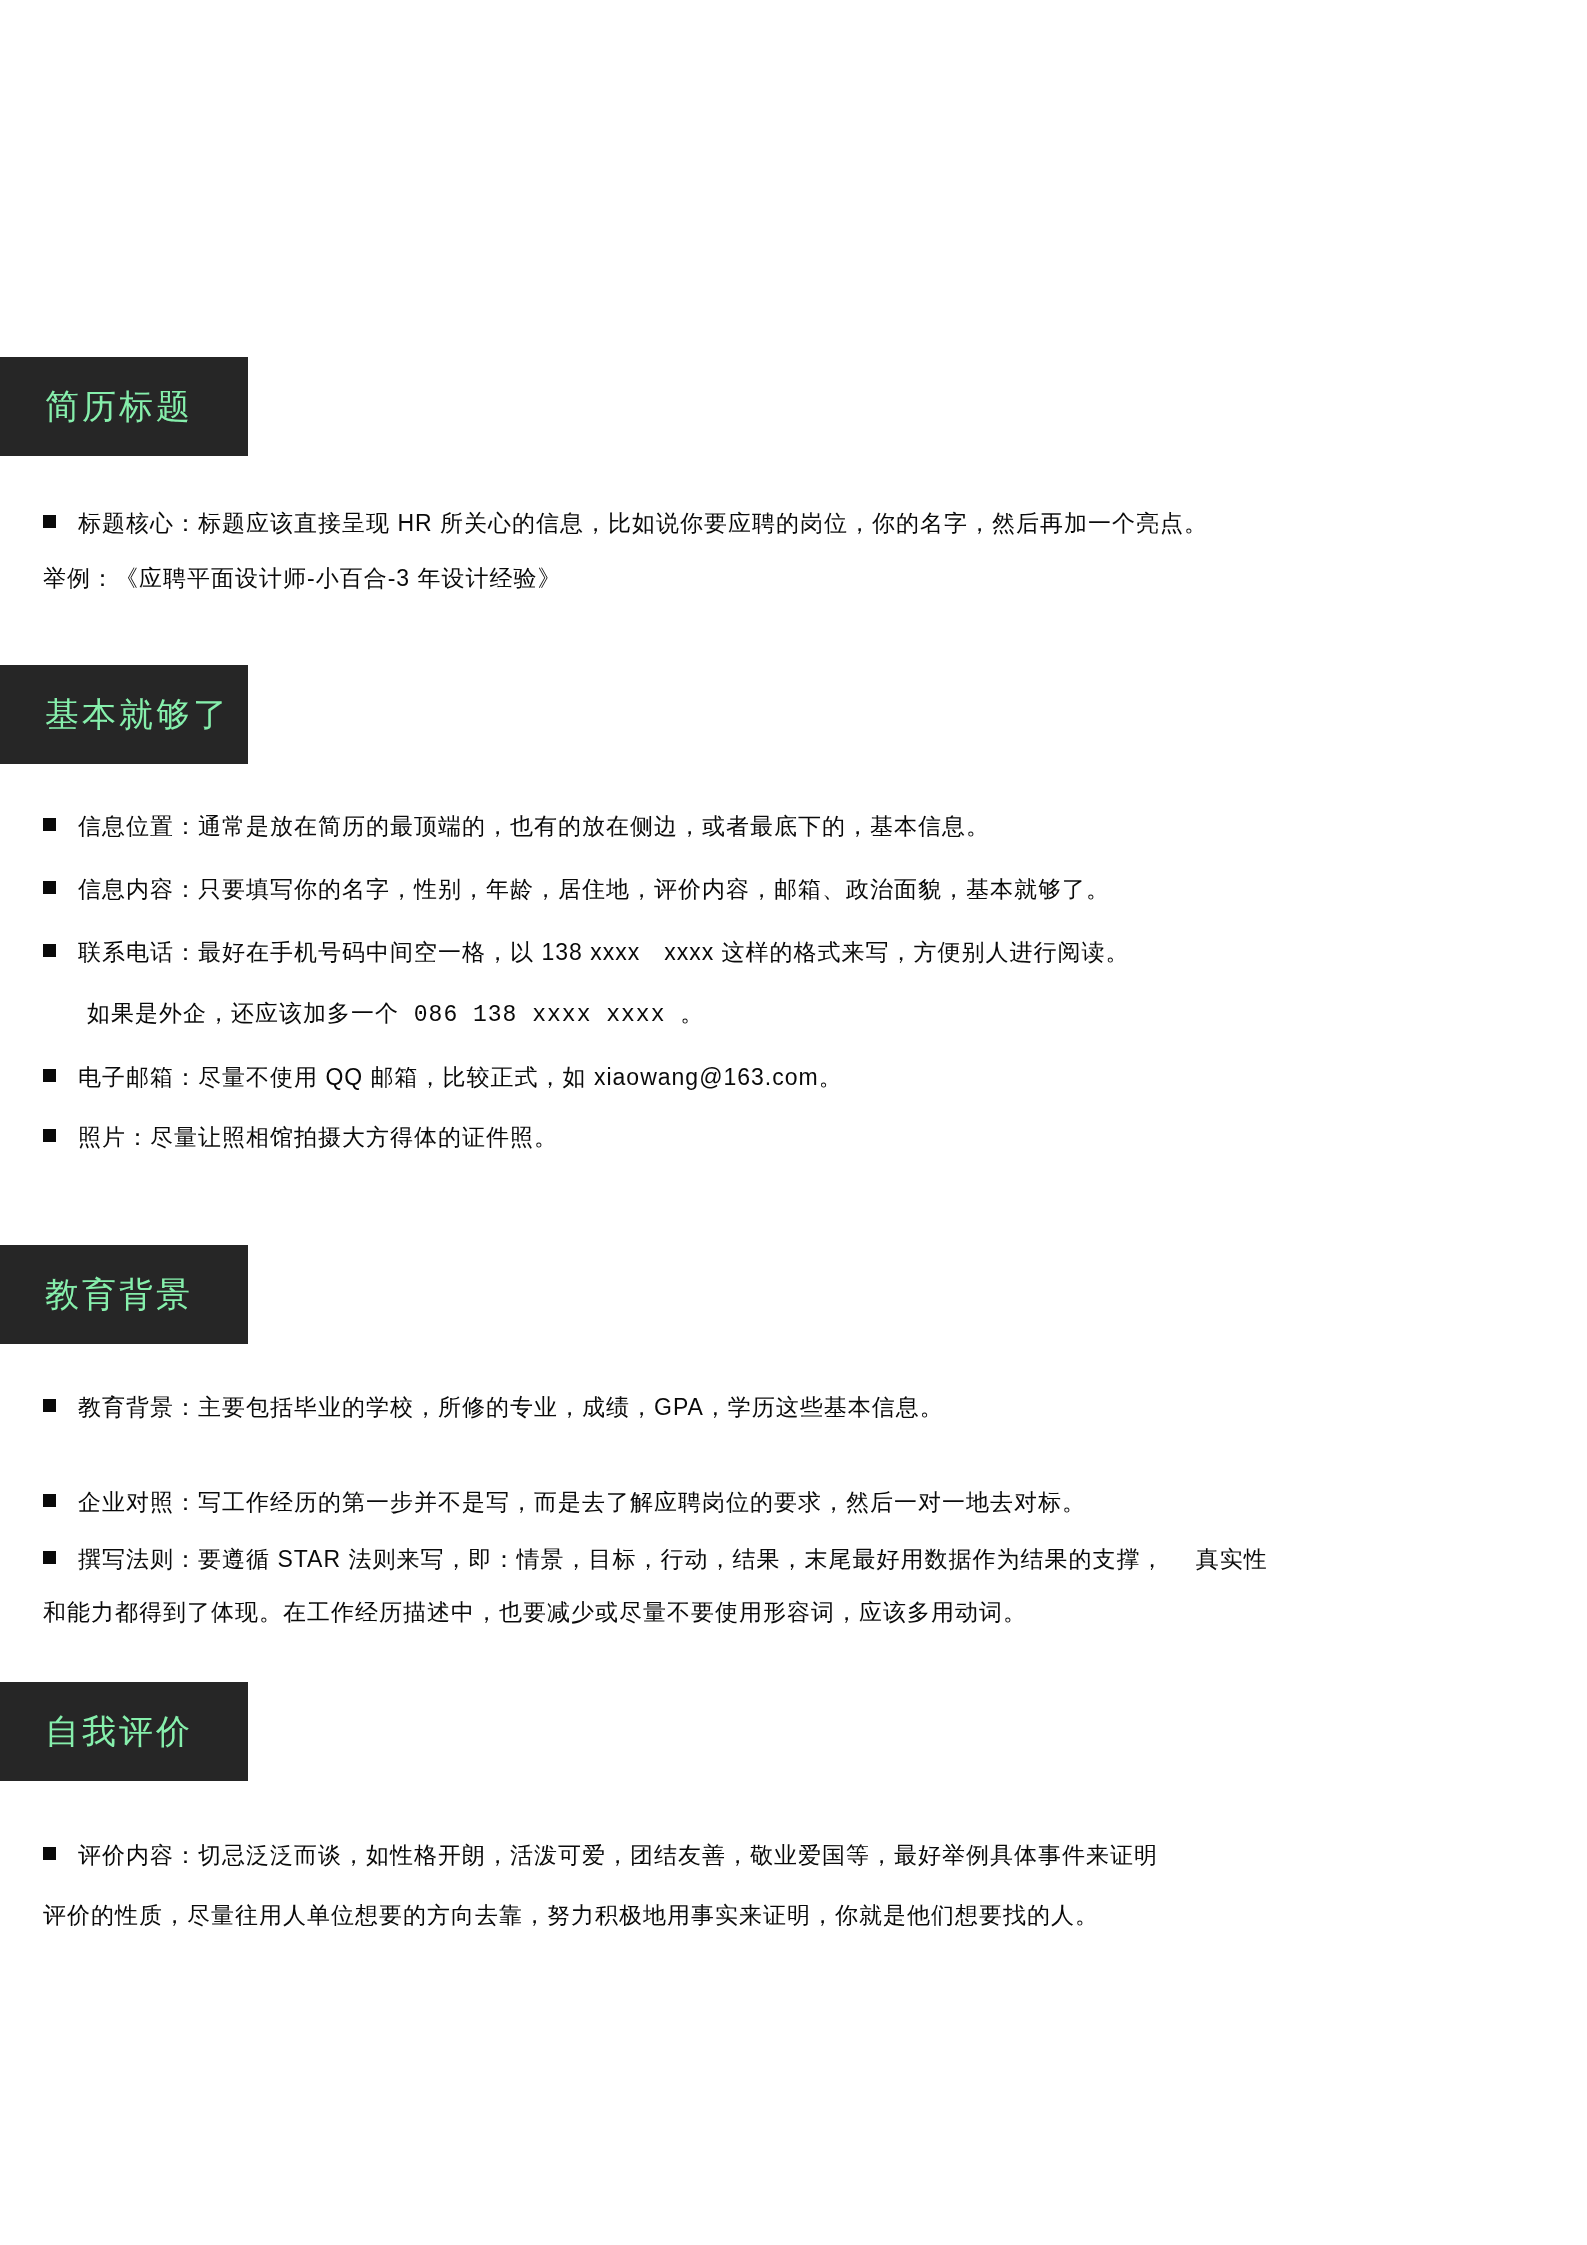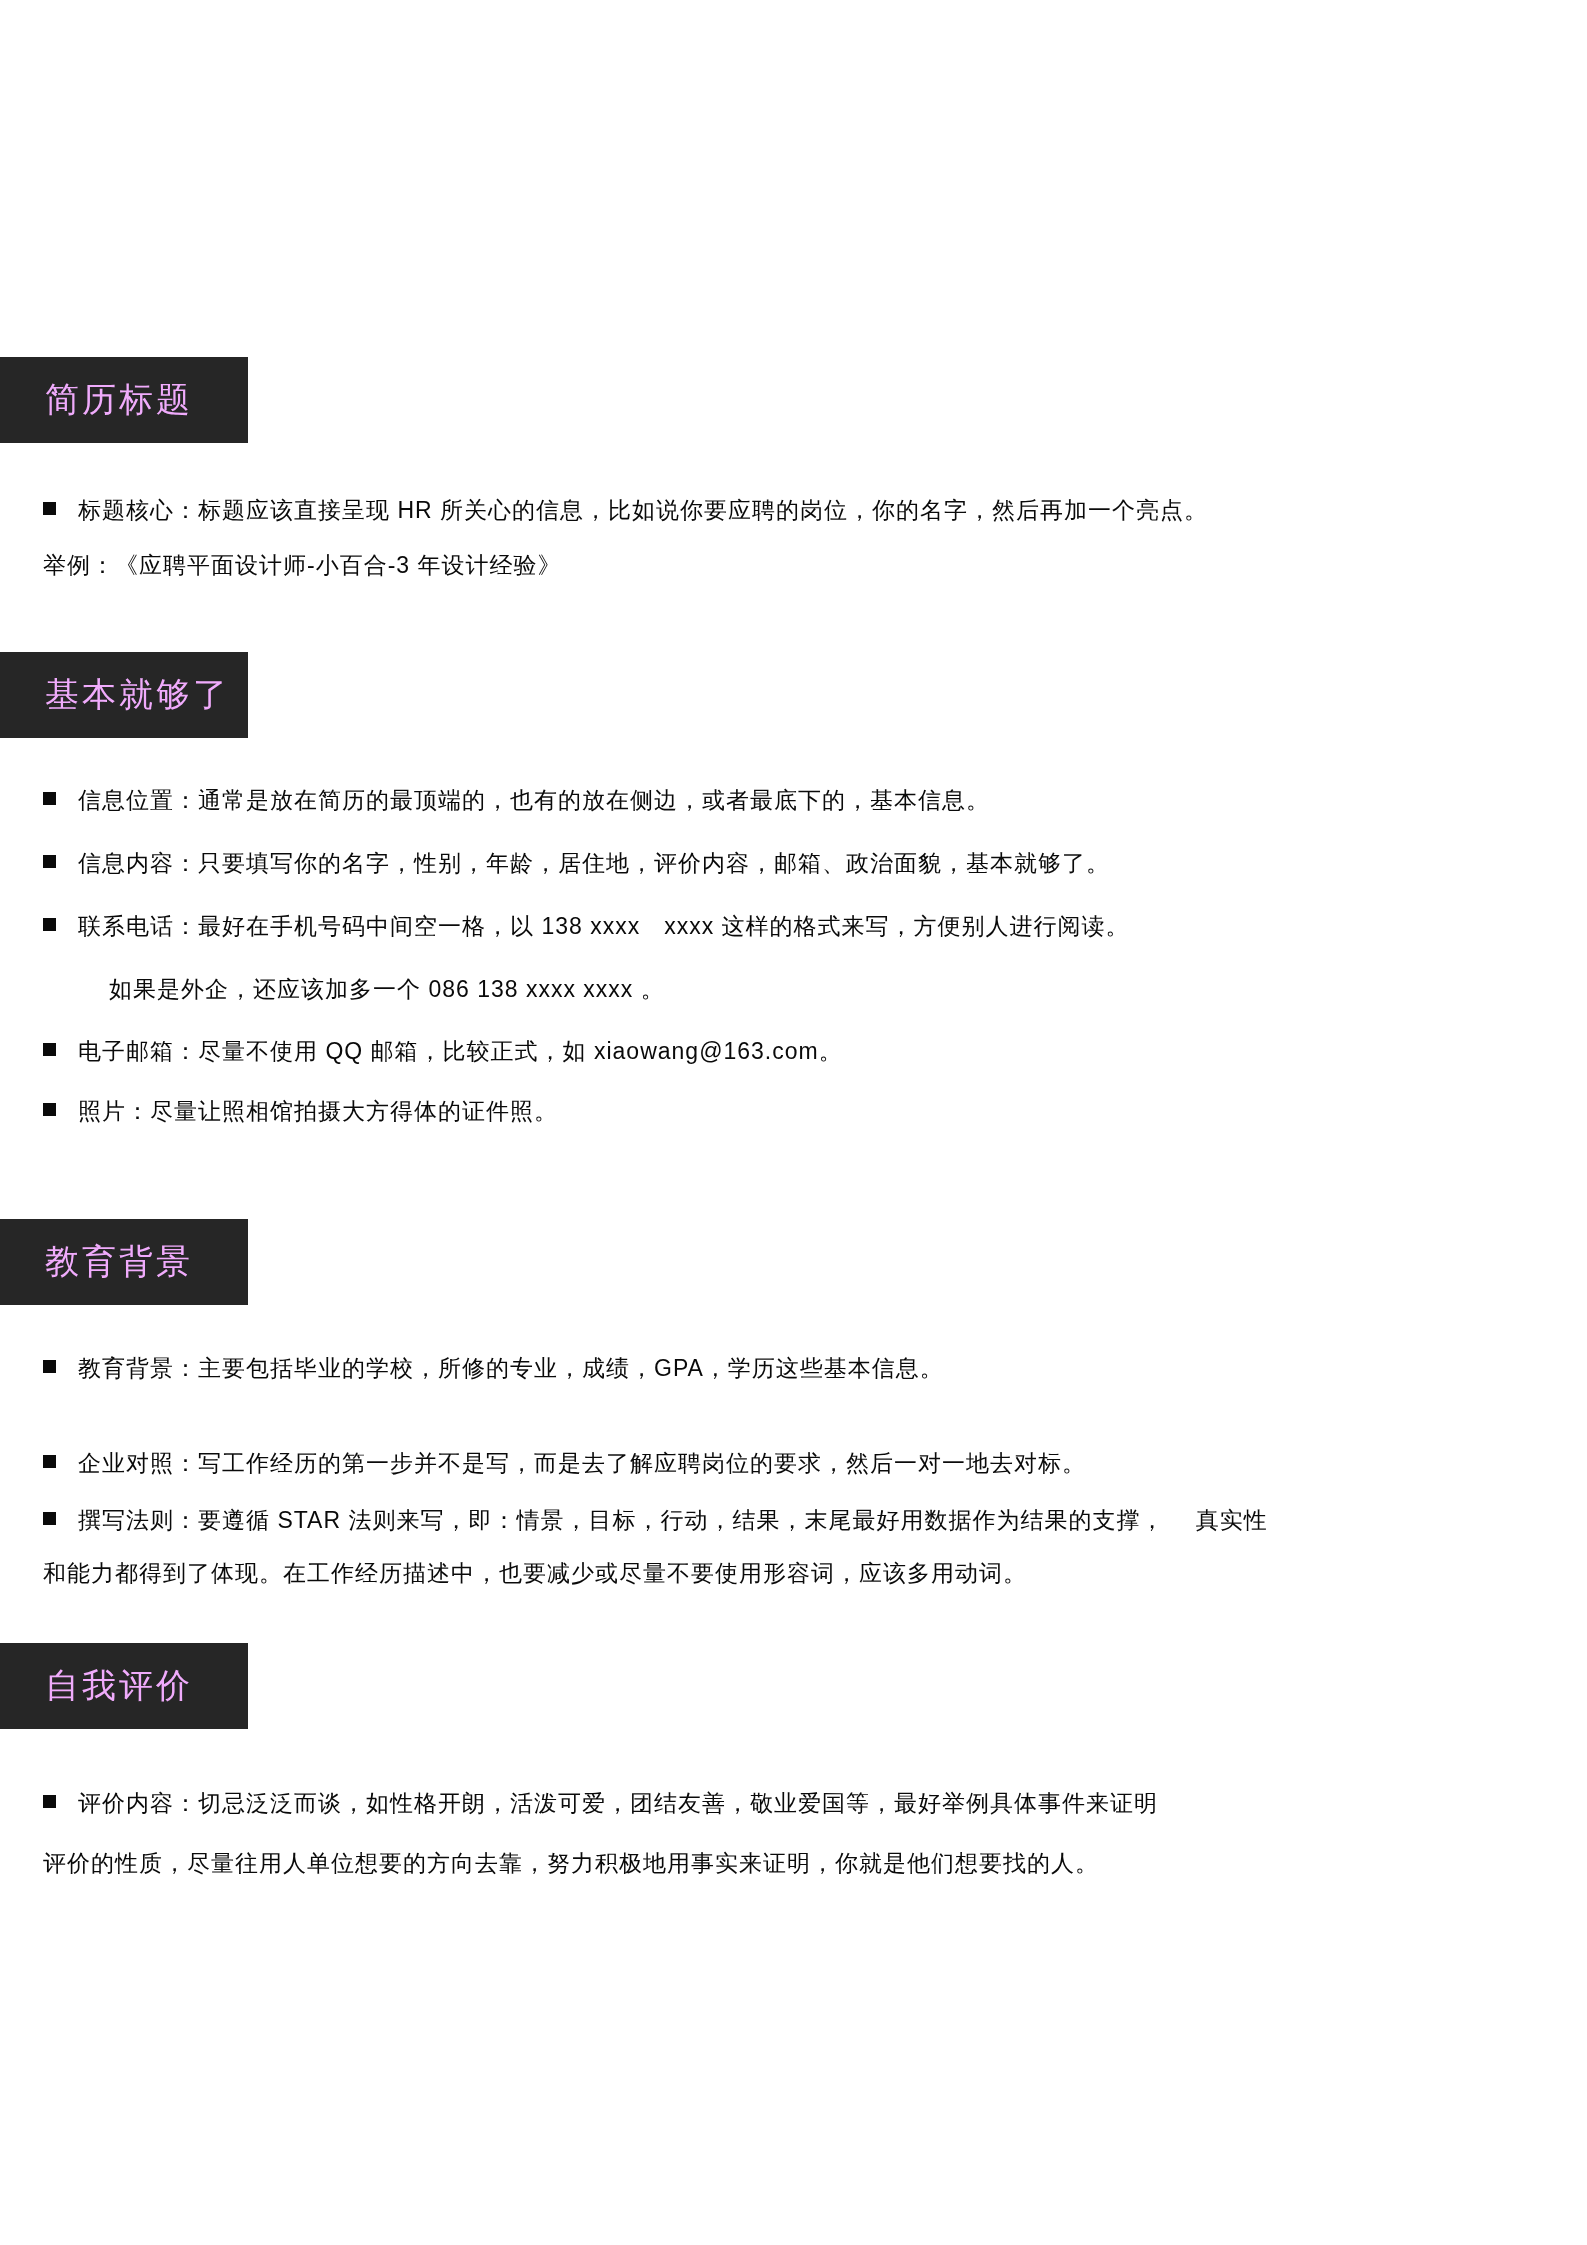--- a/index.html
+++ b/index.html
@@ -10,42 +10,43 @@
   .page {
     position: relative;
     width: 1587px;
     height: 2245px;
     background: #ffffff;
     overflow: hidden;
     font-family: "Liberation Sans", "DejaVu Sans", sans-serif;
   }
   .sec-header {
     width: 248px;
-    height: 86px;
+    height: 99px;
     background: #262626;
-    color: #f0abfc;
+    color: #86efac;
     font-size: 34px;
     letter-spacing: 3px;
     display: flex;
     align-items: center;
     padding-left: 45px;
     box-sizing: border-box;
     margin: 0;
   }
   .para {
     font-size: 23px;
     line-height: 48px;
     letter-spacing: 1px;
     color: #0a0a0a;
     padding-left: 43px;
     margin: 0;
     white-space: nowrap;
   }
   .para.indent {
-    padding-left: 109px;
+    padding-left: 87px;
+    font-family: Liberation Mono, monospace;
   }
   .bullet {
     display: inline-block;
     width: 13px;
     height: 13px;
     background: #0a0a0a;
     margin-right: 22px;
     vertical-align: 3px;
   }
 </style>

